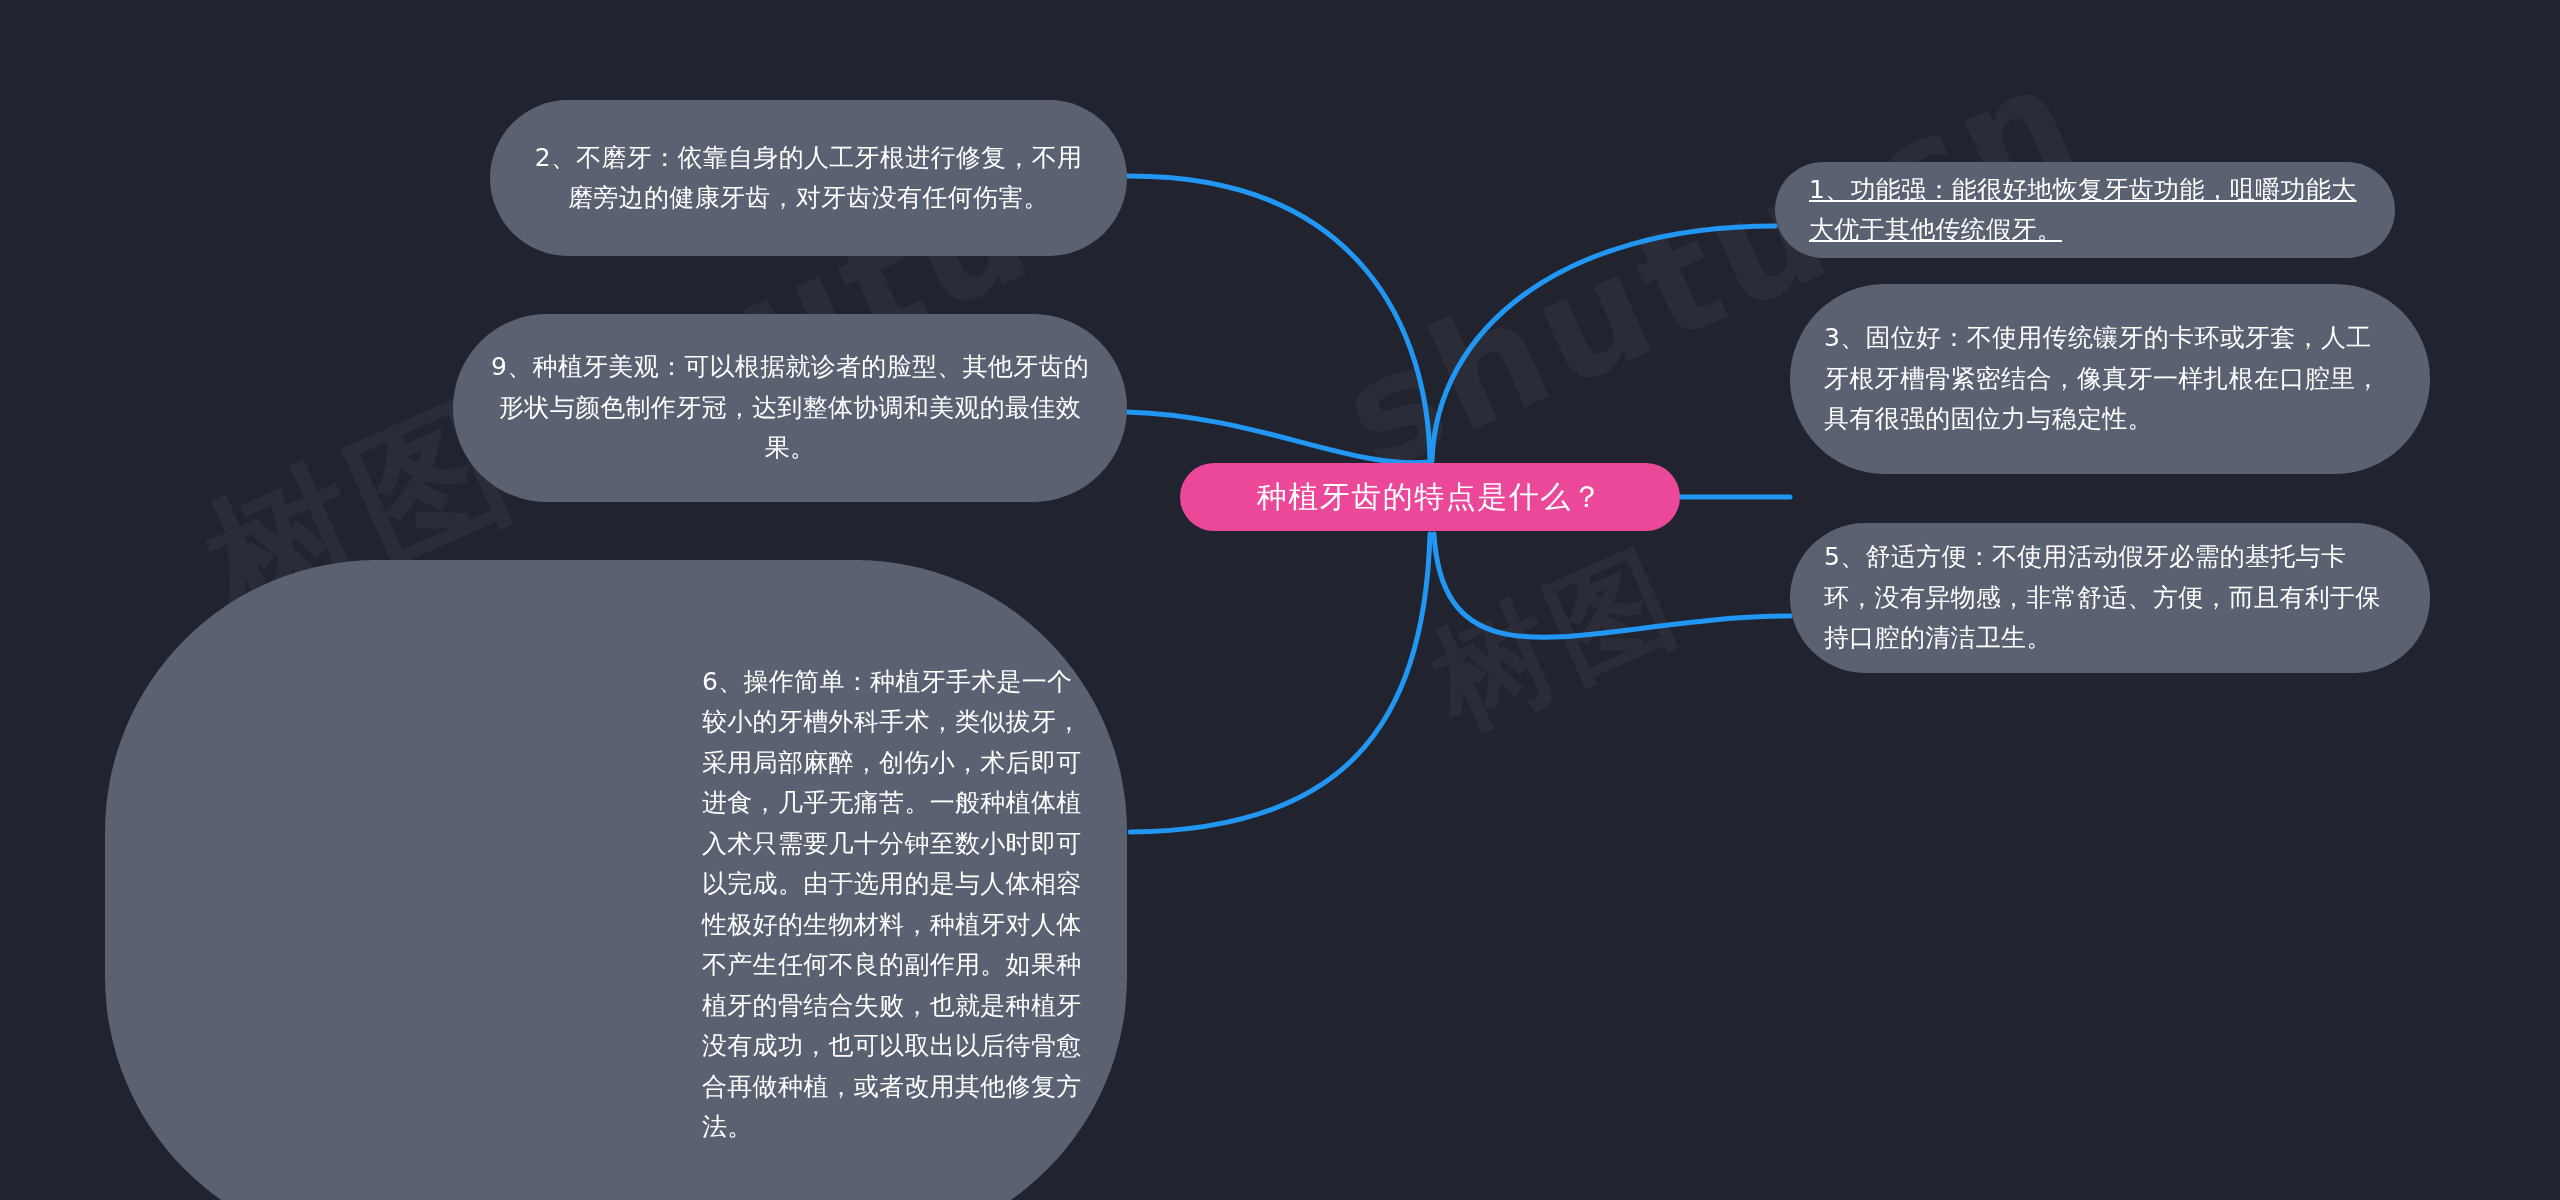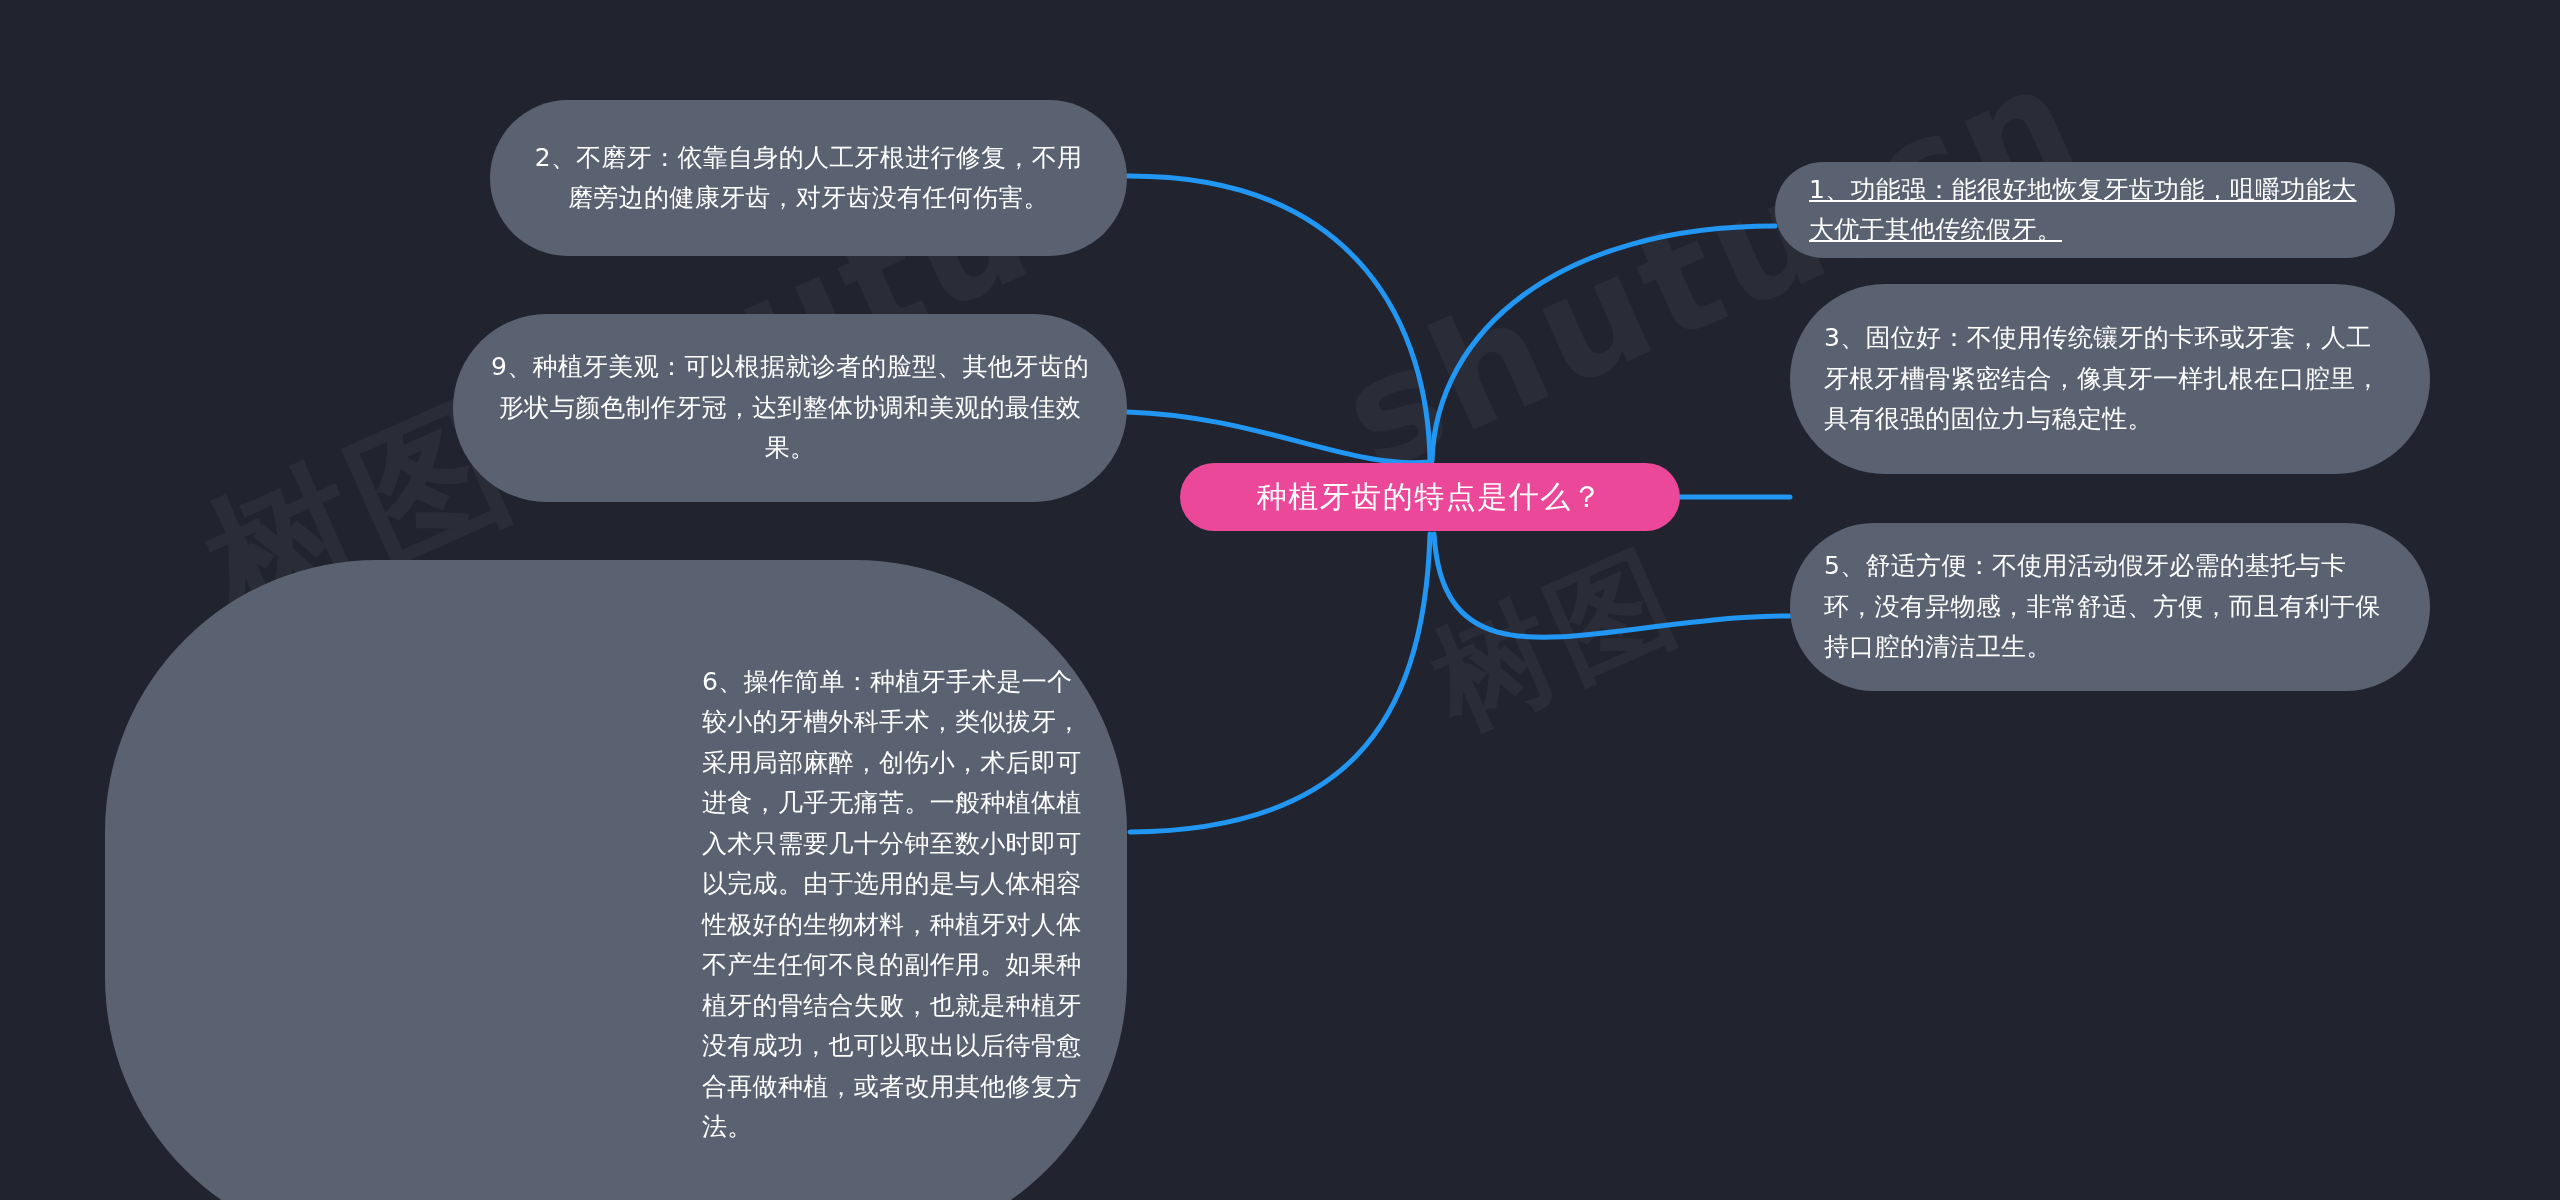--- a/index.html
+++ b/index.html
@@ -122,21 +122,21 @@
     border-radius: 48px;
     text-decoration: underline;
   }
   #node-3 {
     left: 1790px; top: 284px;
     width: 640px;  height: 190px;
     border-radius: 95px;
   }
   #node-5 {
     left: 1790px; top: 523px;
-    width: 640px;  height: 168px;
+    width: 640px;  height: 150px;
     border-radius: 84px;
     justify-content: flex-end;
   }
 </style>
 </head>
 <body>
 
 <div id="canvas">
 
   <div class="watermark wm-a">树图 shutu</div>

